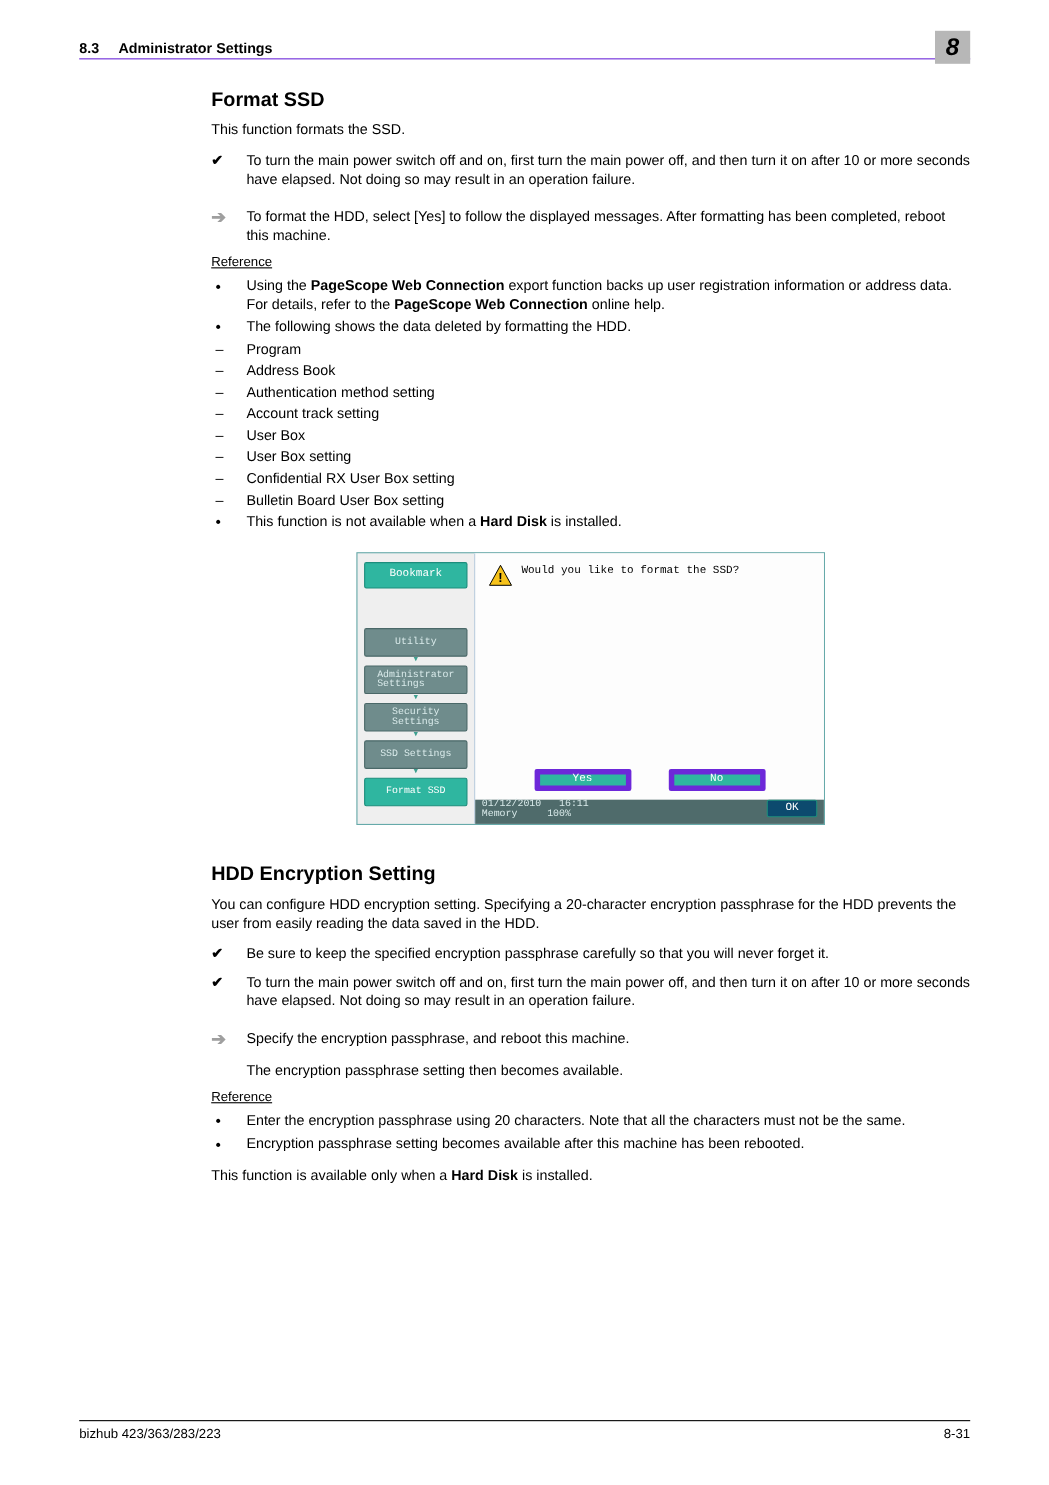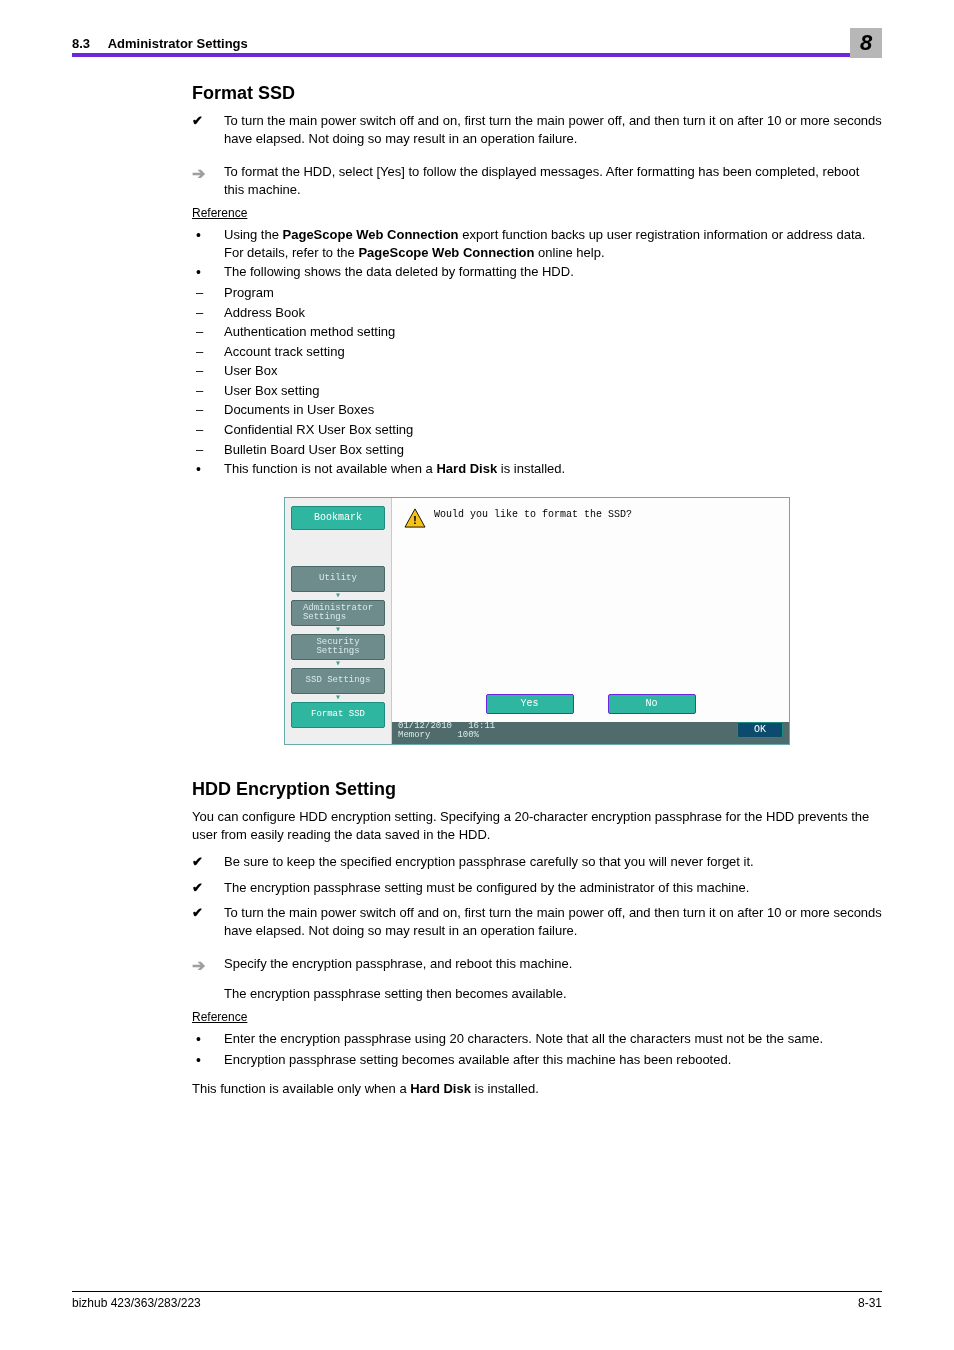--- a/index.html
+++ b/index.html
@@ -1,51 +1,51 @@
 <!DOCTYPE html>
 <html><head>
 <meta charset="utf-8">
 <style>
   * { box-sizing: border-box; margin: 0; padding: 0; }
   html, body { width: 954px; height: 1350px; background: #fff; font-family: Arial, Helvetica, sans-serif; color: #000; }
   .page { position: relative; width: 954px; height: 1350px; padding: 36px 72px 40px 72px; }
-  .header-line { display: flex; align-items: flex-end; justify-content: space-between; border-bottom: 4px solid #6d28d9; padding-bottom: 2px; }
+  .header-line { display: flex; align-items: flex-end; justify-content: space-between; border-bottom: 1px solid #6d28d9; padding-bottom: 2px; }
   .header-left { font-size: 13px; font-weight: bold; }
   .header-right-box { position: absolute; right: 72px; top: 28px; width: 32px; height: 30px; background: #b7b7b7; display: flex; align-items: center; justify-content: center; font-size: 22px; font-weight: bold; font-style: italic; color: #000; }
   .content { margin-left: 120px; margin-top: 26px; }
   h2.section-title { font-size: 18px; font-weight: bold; margin-bottom: 8px; }
   .para { font-size: 13px; line-height: 1.35; margin-bottom: 10px; }
   .note-row { display: flex; margin-bottom: 8px; font-size: 13px; line-height: 1.35; }
   .note-mark { width: 32px; flex: 0 0 32px; font-weight: bold; }
   .note-text { flex: 1; }
   .check::before { content: "✔"; font-size: 13px; }
   .arrow::before { content: "➔"; color: #9f9f9f; font-size: 16px; font-weight: bold; }
   .ref-label { font-size: 12px; margin: 4px 0 6px 0; text-decoration: underline; }
   .bullet-row { display: flex; font-size: 13px; line-height: 1.35; margin-bottom: 2px; }
   .bullet-mark { width: 32px; flex: 0 0 32px; text-align: left; padding-left: 4px; }
   .bullet-mark.dot::before { content: "•"; font-size: 14px; }
   .bullet-mark.dash::before { content: "–"; }
   .bold { font-weight: bold; }
   .spacer-sm { height: 8px; }
 
   
-  .screenshot { width: 506px; margin: 18px auto 0 auto; background: #efefef; border: 1px solid #6aa; font-family: "Courier New", monospace; }
+  .screenshot { width: 426px; margin: 18px auto 0 auto; background: #efefef; border: 1px solid #6aa; font-family: "Courier New", monospace; }
   .ss-body { display: flex; height: 246px; }
   .ss-left { width: 106px; padding: 8px 6px 6px 6px; display: flex; flex-direction: column; gap: 0; }
   .bookmark-btn { background: #2fb6a0; color: #fff; font-size: 10px; height: 24px; display: flex; align-items: center; justify-content: center; border: 1px solid #1c8d7c; border-radius: 2px; margin-bottom: 36px; }
   .crumb { background: #6f8c8c; color: #d9eaea; font-size: 9px; height: 26px; display: flex; align-items: center; justify-content: center; text-align: left; border: 1px solid #4a6868; border-radius: 2px; line-height: 1.05; }
   .crumb-arrow { text-align: center; color: #3fa090; font-size: 10px; line-height: 8px; height: 8px; }
   .crumb.last { background: #2fb6a0; color: #fff; border-color: #1c8d7c; }
   .ss-main { flex: 1; position: relative; background: #fdfdfd; border-left: 1px solid #bcd; }
   .ss-prompt-row { display: flex; align-items: flex-start; gap: 8px; padding: 10px 12px; border-bottom: 1px solid transparent; }
   .warn-icon { width: 22px; height: 20px; }
   .warn-icon svg { width: 22px; height: 20px; }
   .ss-prompt { font-size: 10px; padding-top: 1px; }
   .ss-yn-row { position: absolute; left: 0; right: 0; bottom: 30px; display: flex; justify-content: center; gap: 34px; padding: 0 14px; }
-  .ss-yn { width: 88px; height: 20px; background: #2fb6a0; color: #fff; font-size: 10px; display: flex; align-items: center; justify-content: center; border: 1px solid #6d28d9; border-radius: 2px; }
+  .ss-yn { width: 88px; height: 20px; background: #2fb6a0; color: #fff; font-size: 10px; display: flex; align-items: center; justify-content: center; border: 5px solid #6d28d9; border-radius: 2px; }
   .ss-footer { position: absolute; left: 0; right: 0; bottom: 0; height: 22px; background: #4f6b6b; color: #d9eaea; font-size: 9px; display: flex; align-items: flex-start; padding: 0 6px; line-height: 1.0; }
   .ss-footer-left { display: flex; flex-direction: column; }
   .ss-ok { margin-left: auto; width: 46px; height: 16px; background: #0c4a6e; color: #fff; display: flex; align-items: center; justify-content: center; border: 1px solid #1c8d7c; border-radius: 2px; font-size: 10px; }
 
   .section-gap { height: 34px; }
 
   .footer { position: absolute; left: 72px; right: 72px; bottom: 40px; border-top: 1px solid #000; padding-top: 4px; display: flex; justify-content: space-between; font-size: 12px; }
 </style>
 </head>
 <body>
@@ -56,20 +56,21 @@
       <span>8.3</span>
       &nbsp;&nbsp;&nbsp;
       <span>Administrator Settings</span>
     </div>
   </div>
   <div class="header-right-box">8</div>
 
   <div class="content">
 
     <h2 class="section-title">Format SSD</h2>
+    <div class="para">This function formats the SSD.</div>
 
     <div class="note-row">
       <div class="note-mark"><span class="check"></span></div>
       <div class="note-text">To turn the main power switch off and on, first turn the main power off, and then turn it on after 10 or more seconds have elapsed. Not doing so may result in an operation failure.</div>
     </div>
 
     <div class="spacer-sm"></div>
 
     <div class="note-row">
       <div class="note-mark"><span class="arrow"></span></div>
@@ -104,24 +105,20 @@
         <div class="bullet-mark dash"></div>
         <div class="note-text">Account track setting</div>
       </div>
     <div class="bullet-row">
         <div class="bullet-mark dash"></div>
         <div class="note-text">User Box</div>
       </div>
     <div class="bullet-row">
         <div class="bullet-mark dash"></div>
         <div class="note-text">User Box setting</div>
-      </div>
-    <div class="bullet-row">
-        <div class="bullet-mark dash"></div>
-        <div class="note-text">Documents in User Boxes</div>
       </div>
     <div class="bullet-row">
         <div class="bullet-mark dash"></div>
         <div class="note-text">Confidential RX User Box setting</div>
       </div>
     <div class="bullet-row">
         <div class="bullet-mark dash"></div>
         <div class="note-text">Bulletin Board User Box setting</div>
       </div>
     <div class="bullet-row">
@@ -176,24 +173,20 @@
 
     <h2 class="section-title">HDD Encryption Setting</h2>
     <div class="para">You can configure HDD encryption setting. Specifying a 20-character encryption passphrase for the HDD prevents the user from easily reading the data saved in the HDD.</div>
 
     <div class="note-row">
       <div class="note-mark"><span class="check"></span></div>
       <div class="note-text">Be sure to keep the specified encryption passphrase carefully so that you will never forget it.</div>
     </div>
     <div class="note-row">
       <div class="note-mark"><span class="check"></span></div>
-      <div class="note-text">The encryption passphrase setting must be configured by the administrator of this machine.</div>
-    </div>
-    <div class="note-row">
-      <div class="note-mark"><span class="check"></span></div>
       <div class="note-text">To turn the main power switch off and on, first turn the main power off, and then turn it on after 10 or more seconds have elapsed. Not doing so may result in an operation failure.</div>
     </div>
 
     <div class="spacer-sm"></div>
 
     <div class="note-row">
       <div class="note-mark"><span class="arrow"></span></div>
       <div class="note-text">Specify the encryption passphrase, and reboot this machine.</div>
     </div>
     <div class="note-row">

